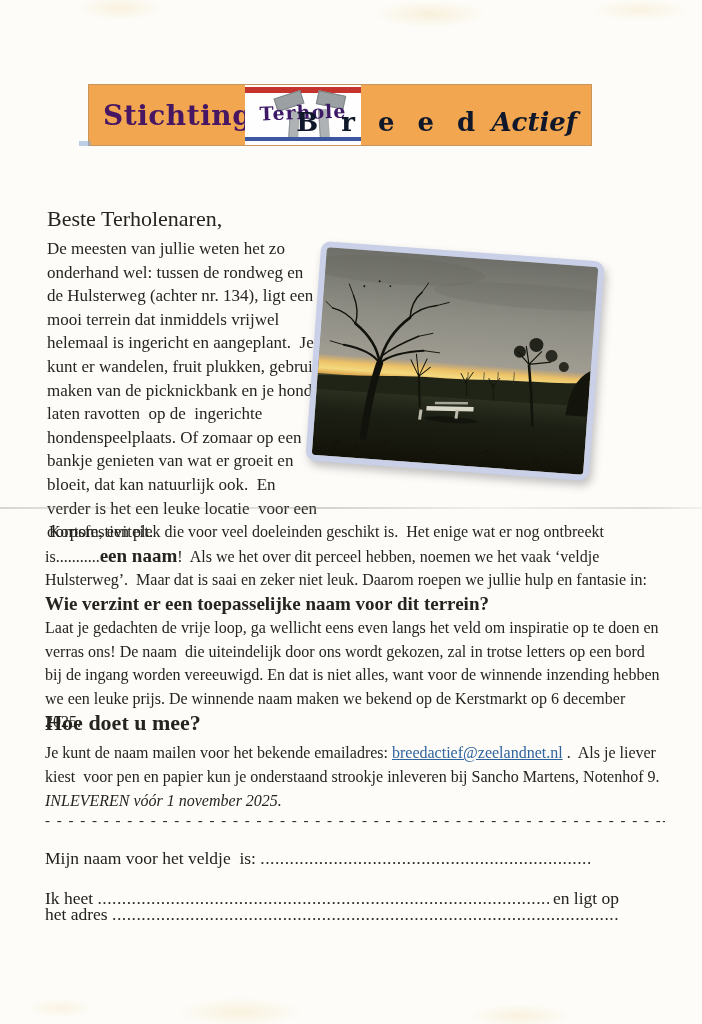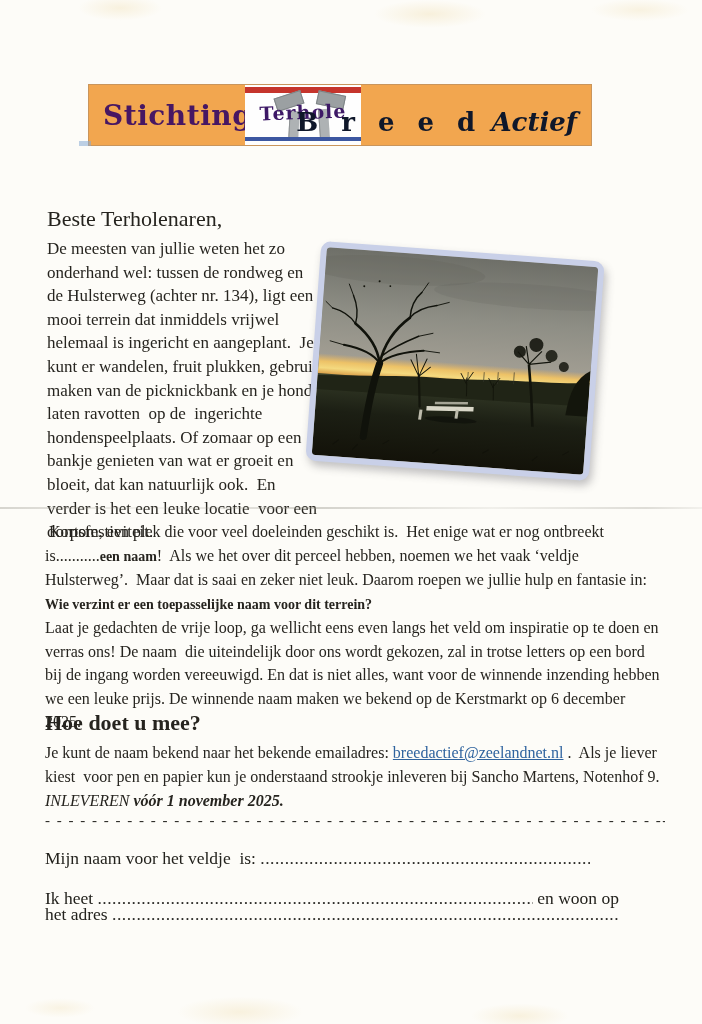--- a/index.html
+++ b/index.html
@@ -66,28 +66,28 @@
   }
   .crease{
     position:absolute;left:0;top:507px;width:702px;height:2px;pointer-events:none;
     background:linear-gradient(90deg,rgba(150,148,138,.38),rgba(180,178,168,.12) 22%,
       rgba(148,146,136,.40) 45%,rgba(170,168,158,.15) 70%,rgba(150,148,138,.30) 92%,rgba(150,148,138,.1));
   }
   .main-par{
     position:absolute;left:45px;top:520px;width:620px;
     font-size:16px;line-height:23.5px;white-space:pre-wrap;
   }
-  .main-par b{font-size:14px;}
+  .main-par b{font-size:19px;}
   .hoe{position:absolute;left:45px;top:710px;font-weight:bold;font-size:22px;}
   .mail-par{
     position:absolute;left:45px;top:741px;width:620px;
     font-size:16px;line-height:24px;white-space:pre-wrap;
   }
   a.email{color:#2f639e;text-decoration:underline;}
-  .mail-par .deadline{font-weight:bold;font-style:italic;}
+  .mail-par .deadline{font-weight:normal;font-style:italic;}
   .dashes{
     position:absolute;left:45px;top:812px;width:620px;height:20px;overflow:hidden;
     font-size:15px;letter-spacing:1.5px;white-space:nowrap;color:#2b2a26;
   }
   .form-row{
     position:absolute;left:45px;display:flex;align-items:baseline;
     font-size:17.5px;color:#23221d;white-space:pre;
   }
   .form-row .dots{flex:1;overflow:hidden;white-space:nowrap;letter-spacing:.5px;color:#2b2a26;}
   .row-name{top:848px;width:545px;}
@@ -209,31 +209,31 @@
       </g>
     </svg>
   </div>
 
   <div class="crease"></div>
 
   <div class="main-par"><span> Kortom, een plek die voor veel doeleinden geschikt is.  Het enige wat er nog ontbreekt is</span><span>...........</span><b>een naam</b><span>!  Als we het over dit perceel hebben, noemen we het vaak ‘veldje Hulsterweg’.  Maar dat is saai en zeker niet leuk. Daarom roepen we jullie hulp en fantasie in: </span><b>Wie verzint er een toepasselijke naam voor dit terrein?</b>
 <span>Laat je gedachten de vrije loop, ga wellicht eens even langs het veld om inspiratie op te doen en verras ons! De naam  die uiteindelijk door ons wordt gekozen, zal in trotse letters op een bord bij de ingang worden vereeuwigd. En dat is niet alles, want voor de winnende inzending hebben we een leuke prijs. De winnende naam maken we bekend op de Kerstmarkt op 6 december 2025.</span></div>
 
   <div class="hoe">Hoe doet u mee?</div>
-  <div class="mail-par"><span>Je kunt de naam bekend naar het bekende emailadres: </span><a class="email" href="#">breedactief@zeelandnet.nl</a><span> .  Als je liever kiest  voor pen en papier kun je onderstaand strookje inleveren bij Sancho Martens, Notenhof 9. </span><i>INLEVEREN</i><span class="deadline"> vóór 1 november 2025.</span></div>
+  <div class="mail-par"><span>Je kunt de naam mailen voor het bekende emailadres: </span><a class="email" href="#">breedactief@zeelandnet.nl</a><span> .  Als je liever kiest  voor pen en papier kun je onderstaand strookje inleveren bij Sancho Martens, Notenhof 9. </span><i>INLEVEREN</i><span class="deadline"> vóór 1 november 2025.</span></div>
 
   <div class="dashes">- - - - - - - - - - - - - - - - - - - - - - - - - - - - - - - - - - - - - - - - - - - - - - - - - - - -  -- - -  -</div>
 
   <div class="form-row row-name">
     <span>Mijn naam voor het veldje  is: </span>
     <span class="dots">........................................................................................................................</span>
   </div>
   <div class="form-row row-ik">
     <span>Ik heet </span>
     <span class="dots">........................................................................................................................................................</span>
-    <span> en woon op</span>
+    <span> en ligt op</span>
   </div>
   <div class="form-row row-adres">
     <span>het adres </span>
     <span class="dots">.............................................................................................................................................................</span>
   </div>
 
 </div>
 
 </body></html>

